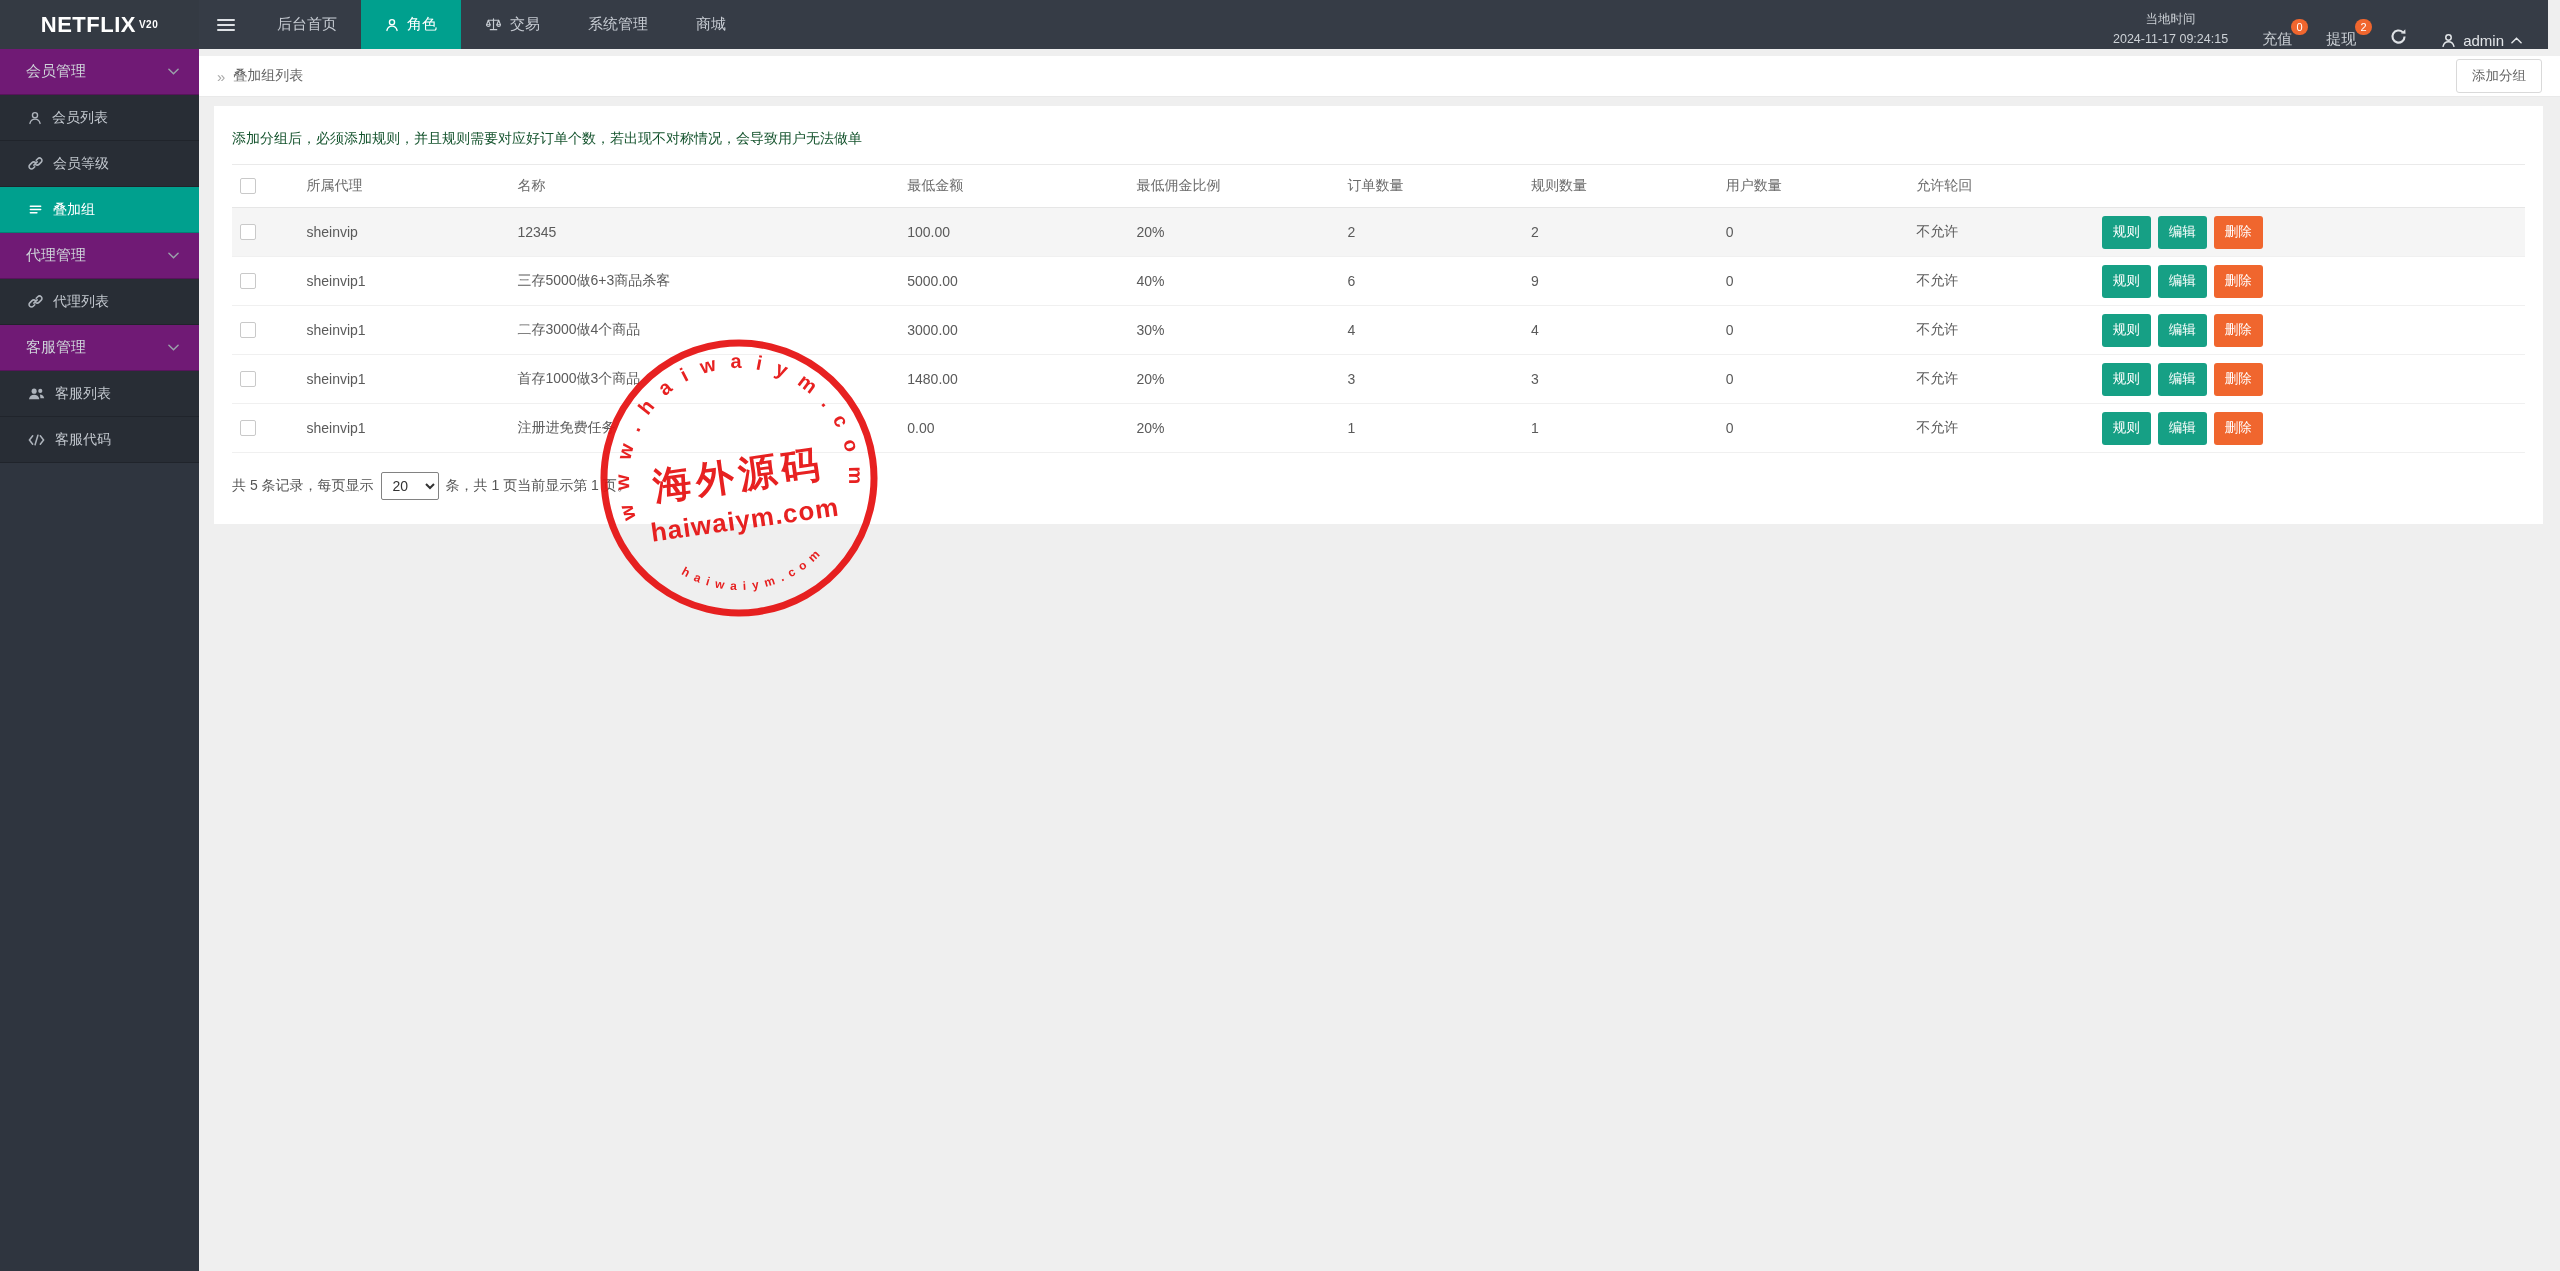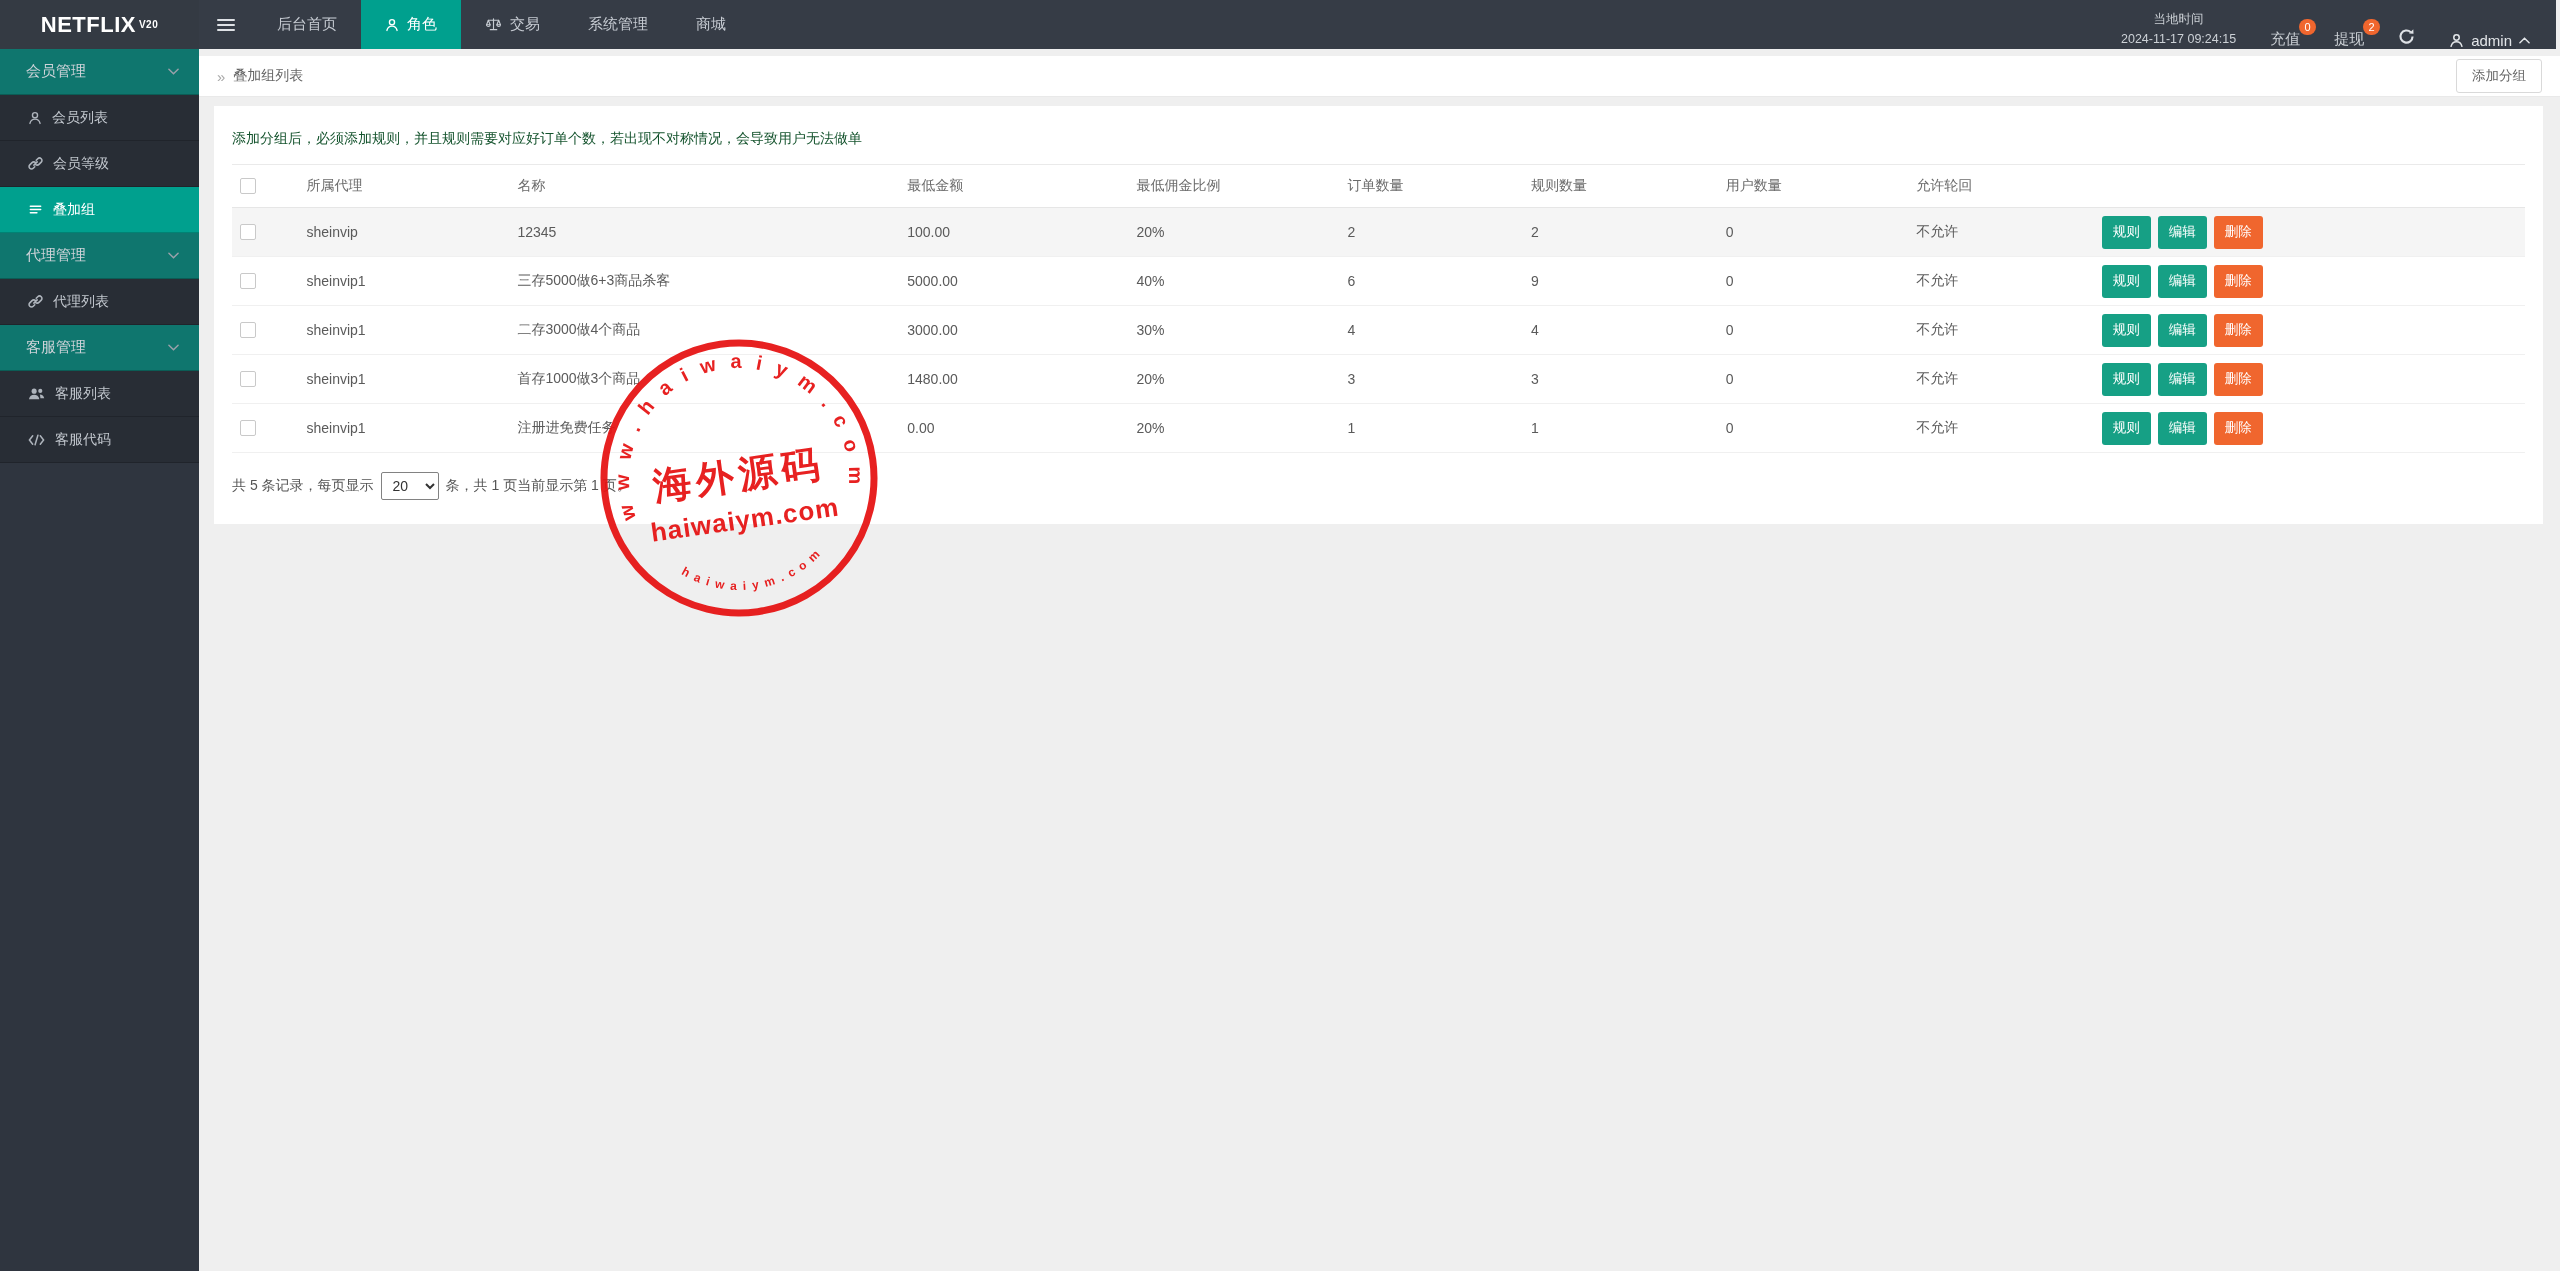--- a/index.html
+++ b/index.html
@@ -6,21 +6,21 @@
   html,body { width:2560px; height:1271px; overflow:hidden; }
   body {
     font-family:"Liberation Sans","DejaVu Sans",sans-serif;
     background:#efefef; position:relative; color:#555;
   }
   .icon { display:inline-flex; align-items:center; justify-content:center; }
   .icon svg { display:block; }
 
   
   .navbar {
-    position:absolute; top:0; left:0; right:4px; height:49px;
+    position:absolute; top:0; left:0; right:12px; height:49px;
     background:#363c46; display:flex; align-items:stretch; z-index:20;
   }
   .brand {
     width:199px; background:#343a43; color:#fff;
     display:flex; align-items:center; justify-content:center;
     font-weight:bold; font-size:22px; letter-spacing:.5px; flex:0 0 199px;
   }
   .brand sup { font-size:10px; margin-left:3px; font-weight:bold; }
   .nav-toggle {
     width:54px; display:flex; align-items:center; justify-content:center;
@@ -46,21 +46,21 @@
   .refresh-btn { cursor:pointer; color:#dfe2e6; }
   .admin-block { display:flex; align-items:center; gap:7px; font-size:15px; color:#e2e5e8; cursor:pointer; }
 
   
   .sidebar {
     position:absolute; top:49px; left:0; bottom:0; width:199px;
     background:#2f353f; z-index:10;
   }
   .side-group {
     height:46px; display:flex; align-items:center; justify-content:space-between;
-    padding:0 20px 0 26px; background:#0f766e; color:#ced3d9; font-size:15px;
+    padding:0 20px 0 26px; background:#701a75; color:#ced3d9; font-size:15px;
     border-bottom:1px solid rgba(0,0,0,.22); cursor:pointer;
   }
   .side-item {
     height:46px; display:flex; align-items:center; gap:10px;
     padding:0 0 0 28px; background:#282d35; color:#c3c8cf; font-size:14px;
     border-bottom:1px solid rgba(0,0,0,.18); cursor:pointer;
   }
   .side-item .icon { color:#aeb4bc; }
   .side-item.active { background:#00a08e; color:#fff;align-items:center; }
   .side-item.active .icon { color:#fff; }

